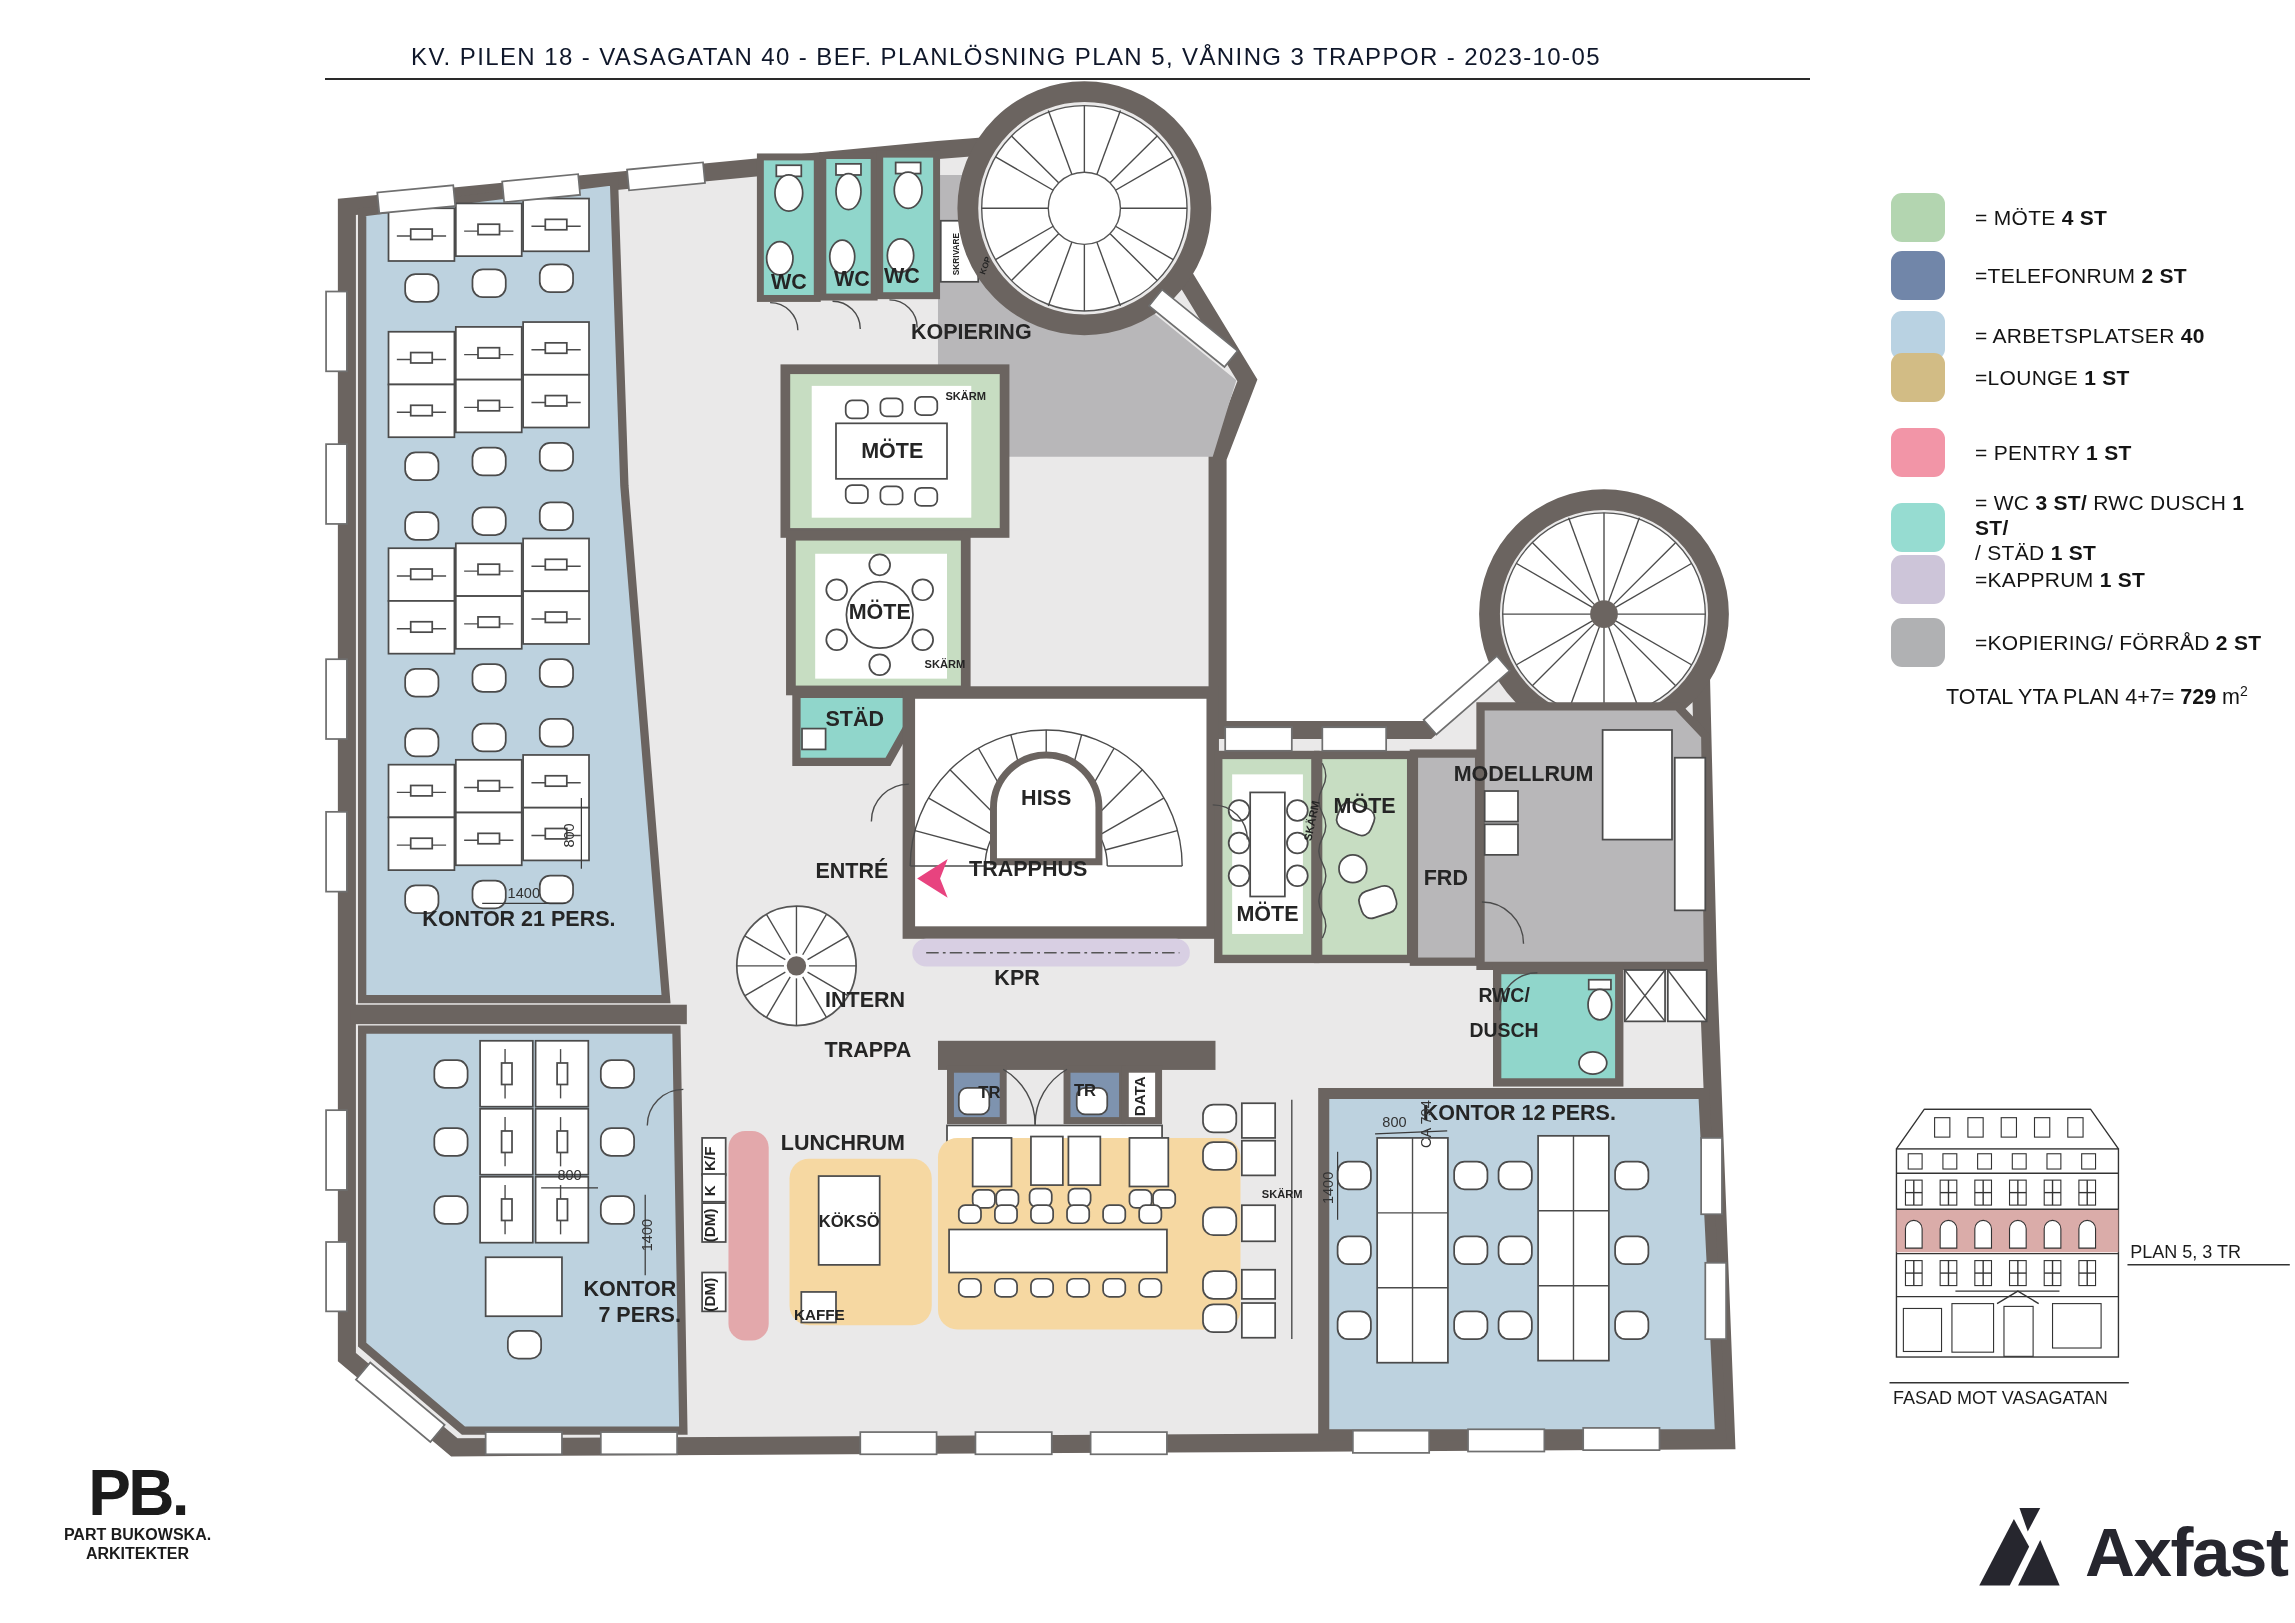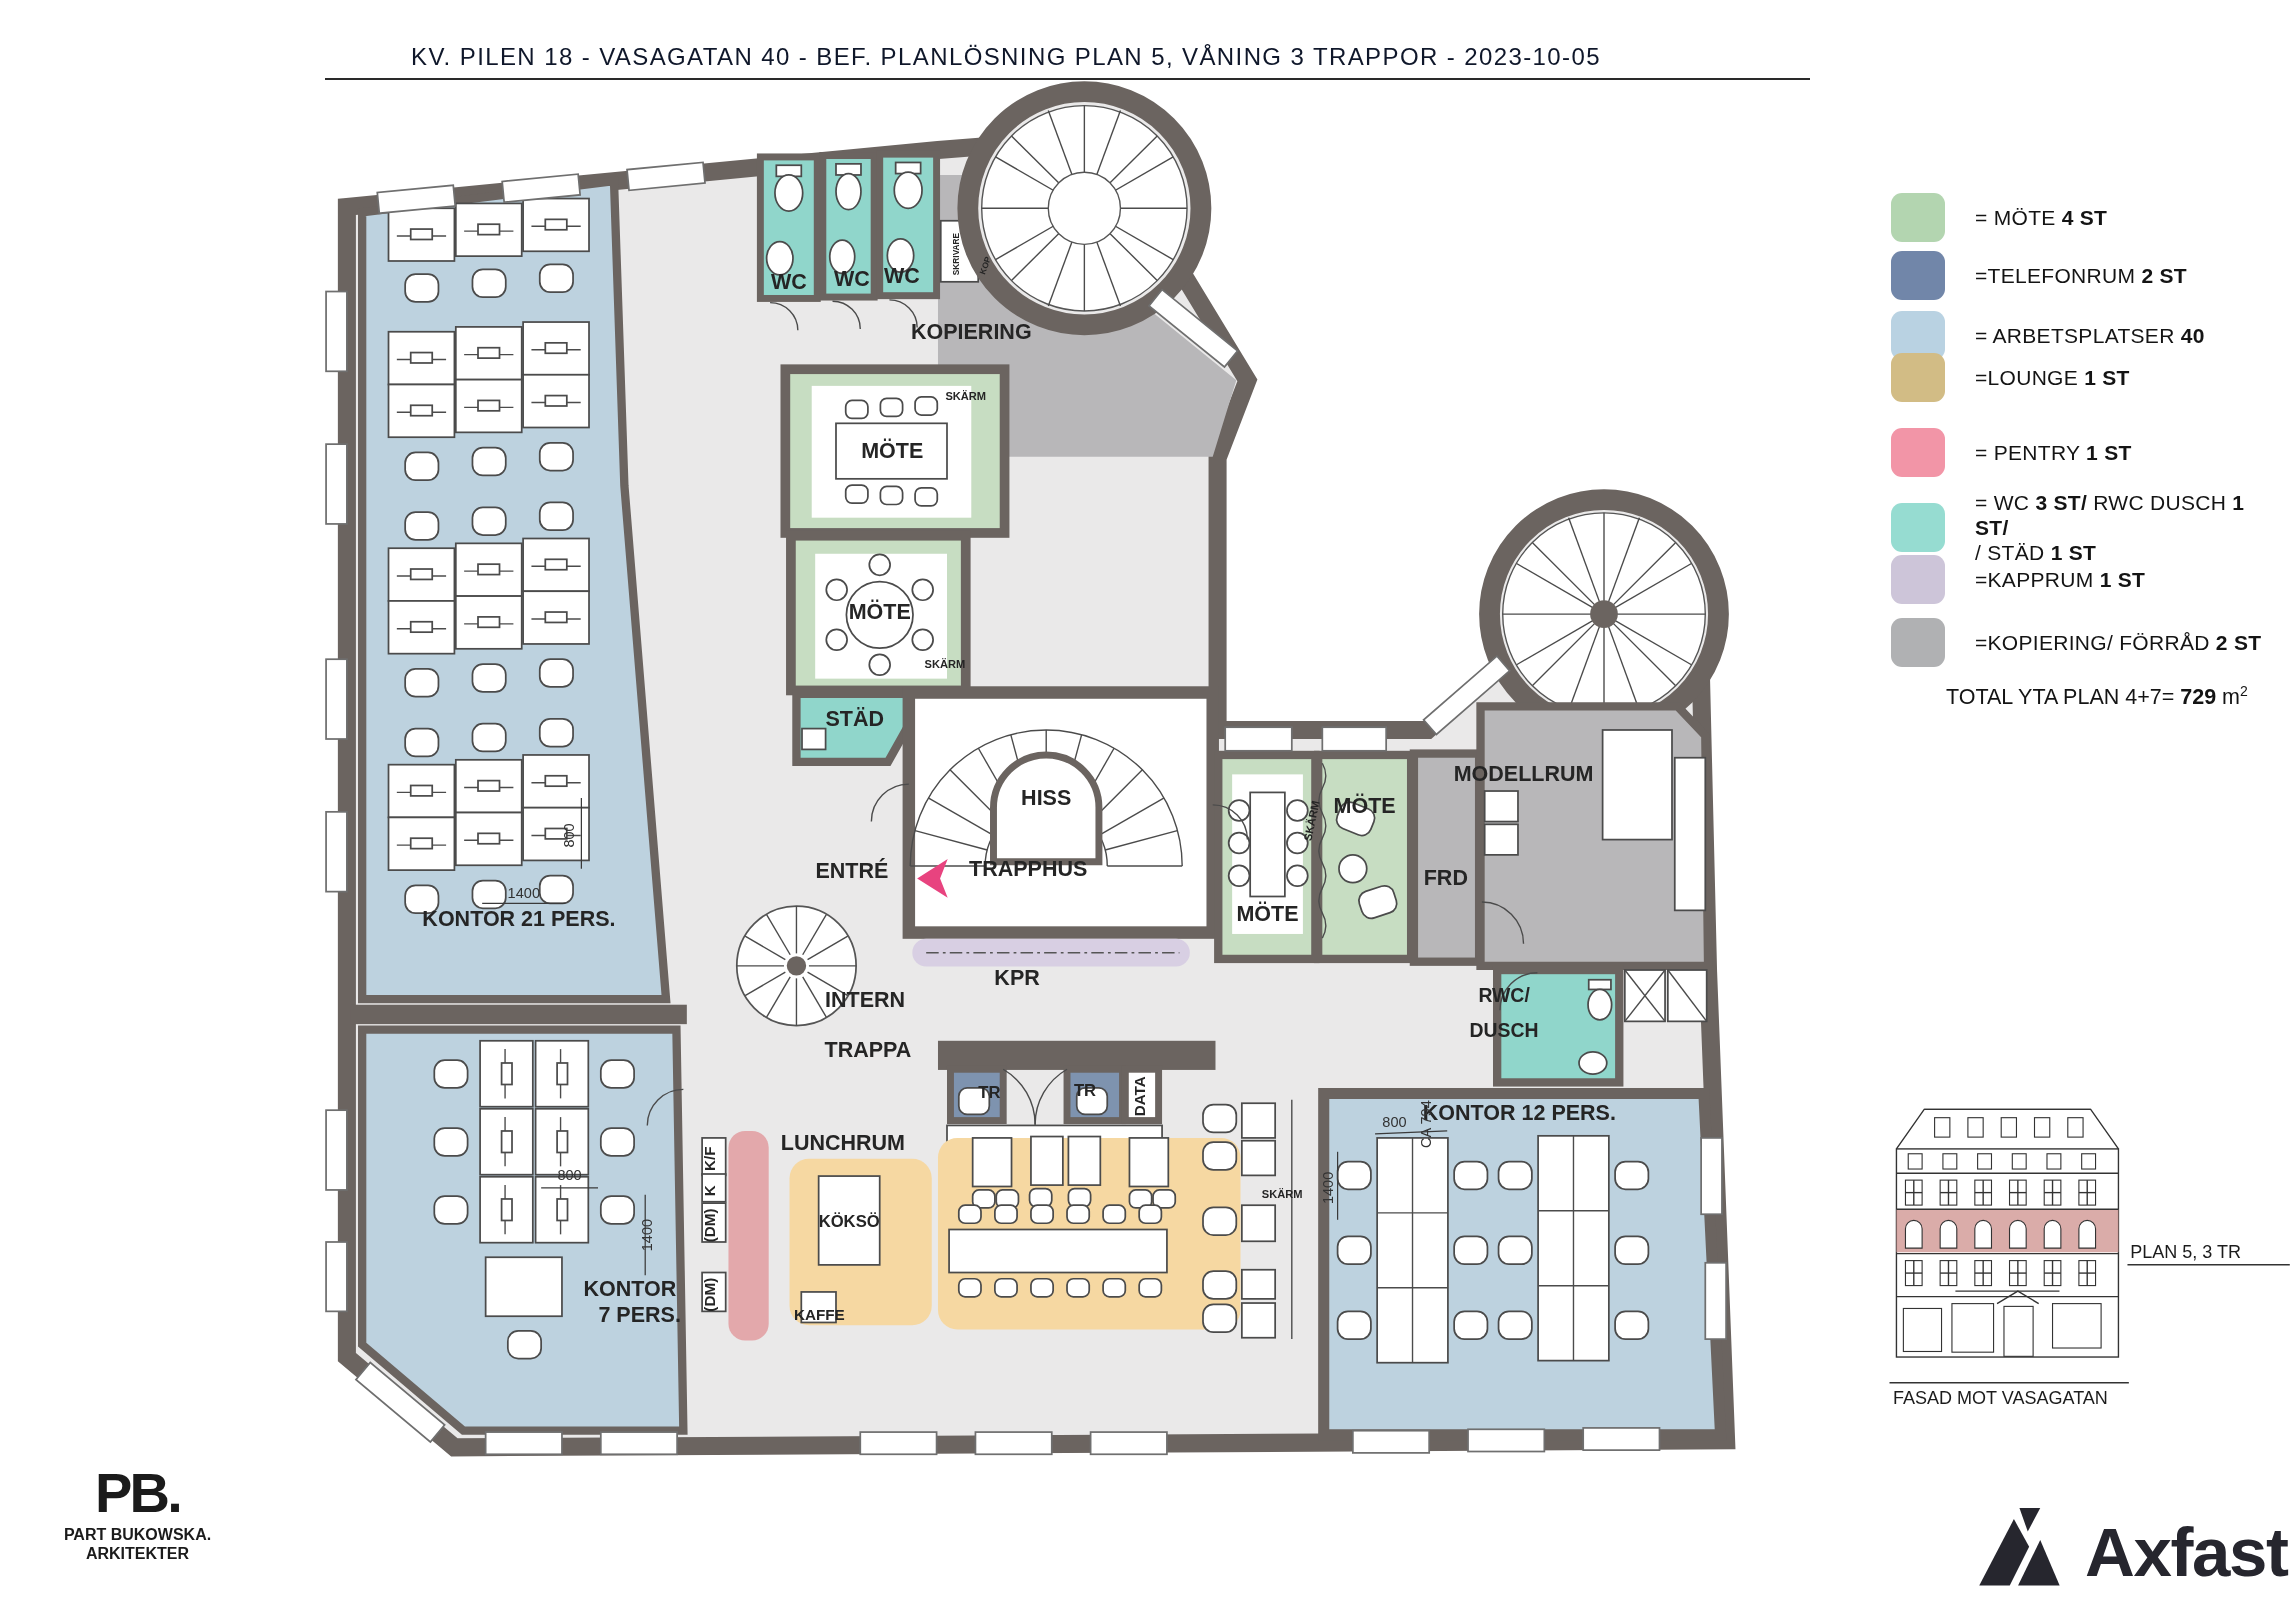--- a/index.html
+++ b/index.html
@@ -42,21 +42,21 @@
        font-size:21px;fill:#333;text-anchor:middle;}
   .arrow{fill:#e8437f;}
   
   #facade{top:1083px;left:1886px;}
   .ftxt{font-family:"Liberation Sans",sans-serif;font-size:26px;fill:#1c1c1c;}
   .fline{stroke:#333;stroke-width:2;fill:none;}
   .fwin{fill:#fff;stroke:#333;stroke-width:1.6;}
   .fband{fill:#d49d9a;opacity:.85;}
   
   #pb{top:1461px;left:54px;width:167px;text-align:center;color:#1b1b1b;}
-  #pb .mark{font-size:56px;font-weight:bold;letter-spacing:-2.8px;line-height:64px;}
+  #pb .mark{font-size:64px;font-weight:bold;letter-spacing:-2.8px;line-height:64px;}
   #pb .sub{font-size:16px;font-weight:bold;line-height:19px;letter-spacing:0px;}
   #axfast{top:1486px;left:1979px;display:flex;align-items:flex-end;gap:14px;}
   #axfast .name{font-size:69px;font-weight:bold;color:#26262e;
                 letter-spacing:-1.4px;line-height:69px;margin-top:32px;}
 </style>
 </head>
 <body>
 
 <div class="abs" id="title">KV. PILEN 18 -  VASAGATAN 40  -  BEF. PLANLÖSNING PLAN 5, VÅNING 3 TRAPPOR   -   2023-10-05</div>
 <div class="abs" id="title-rule"></div>

